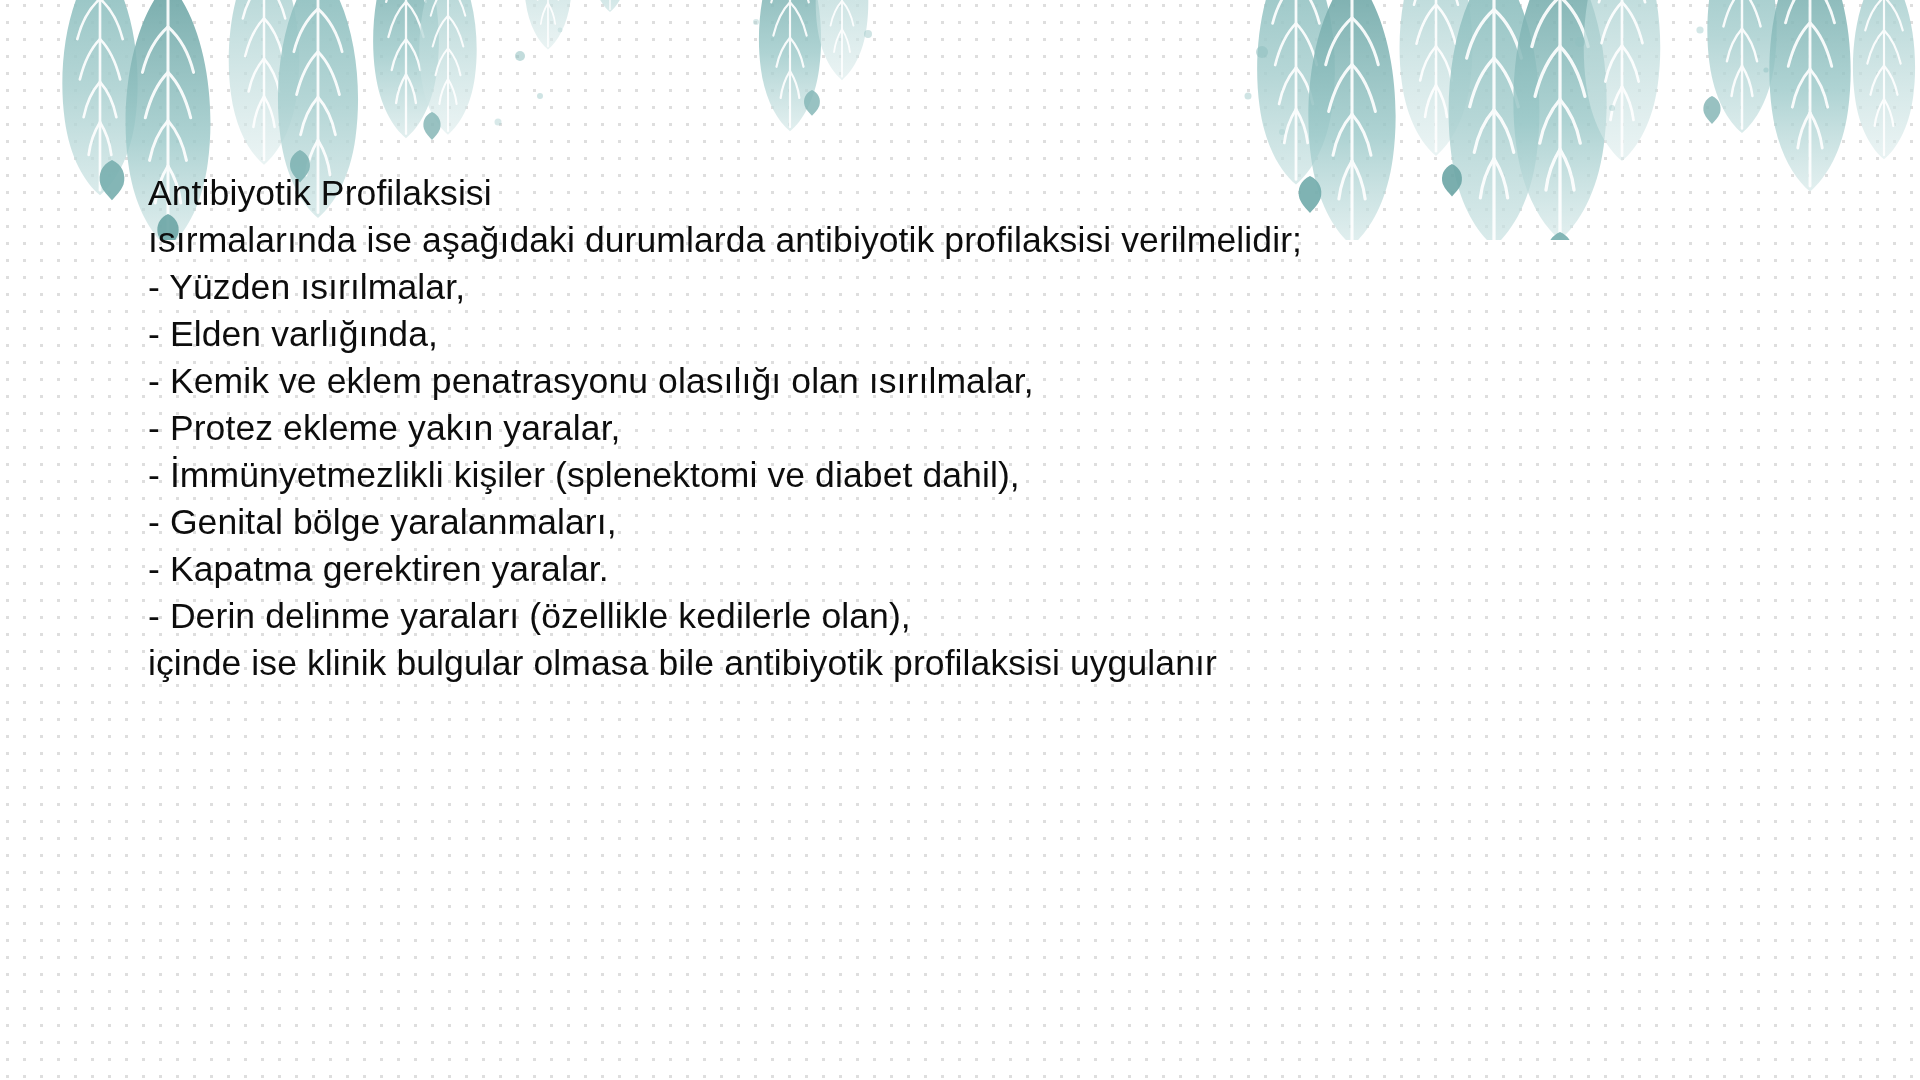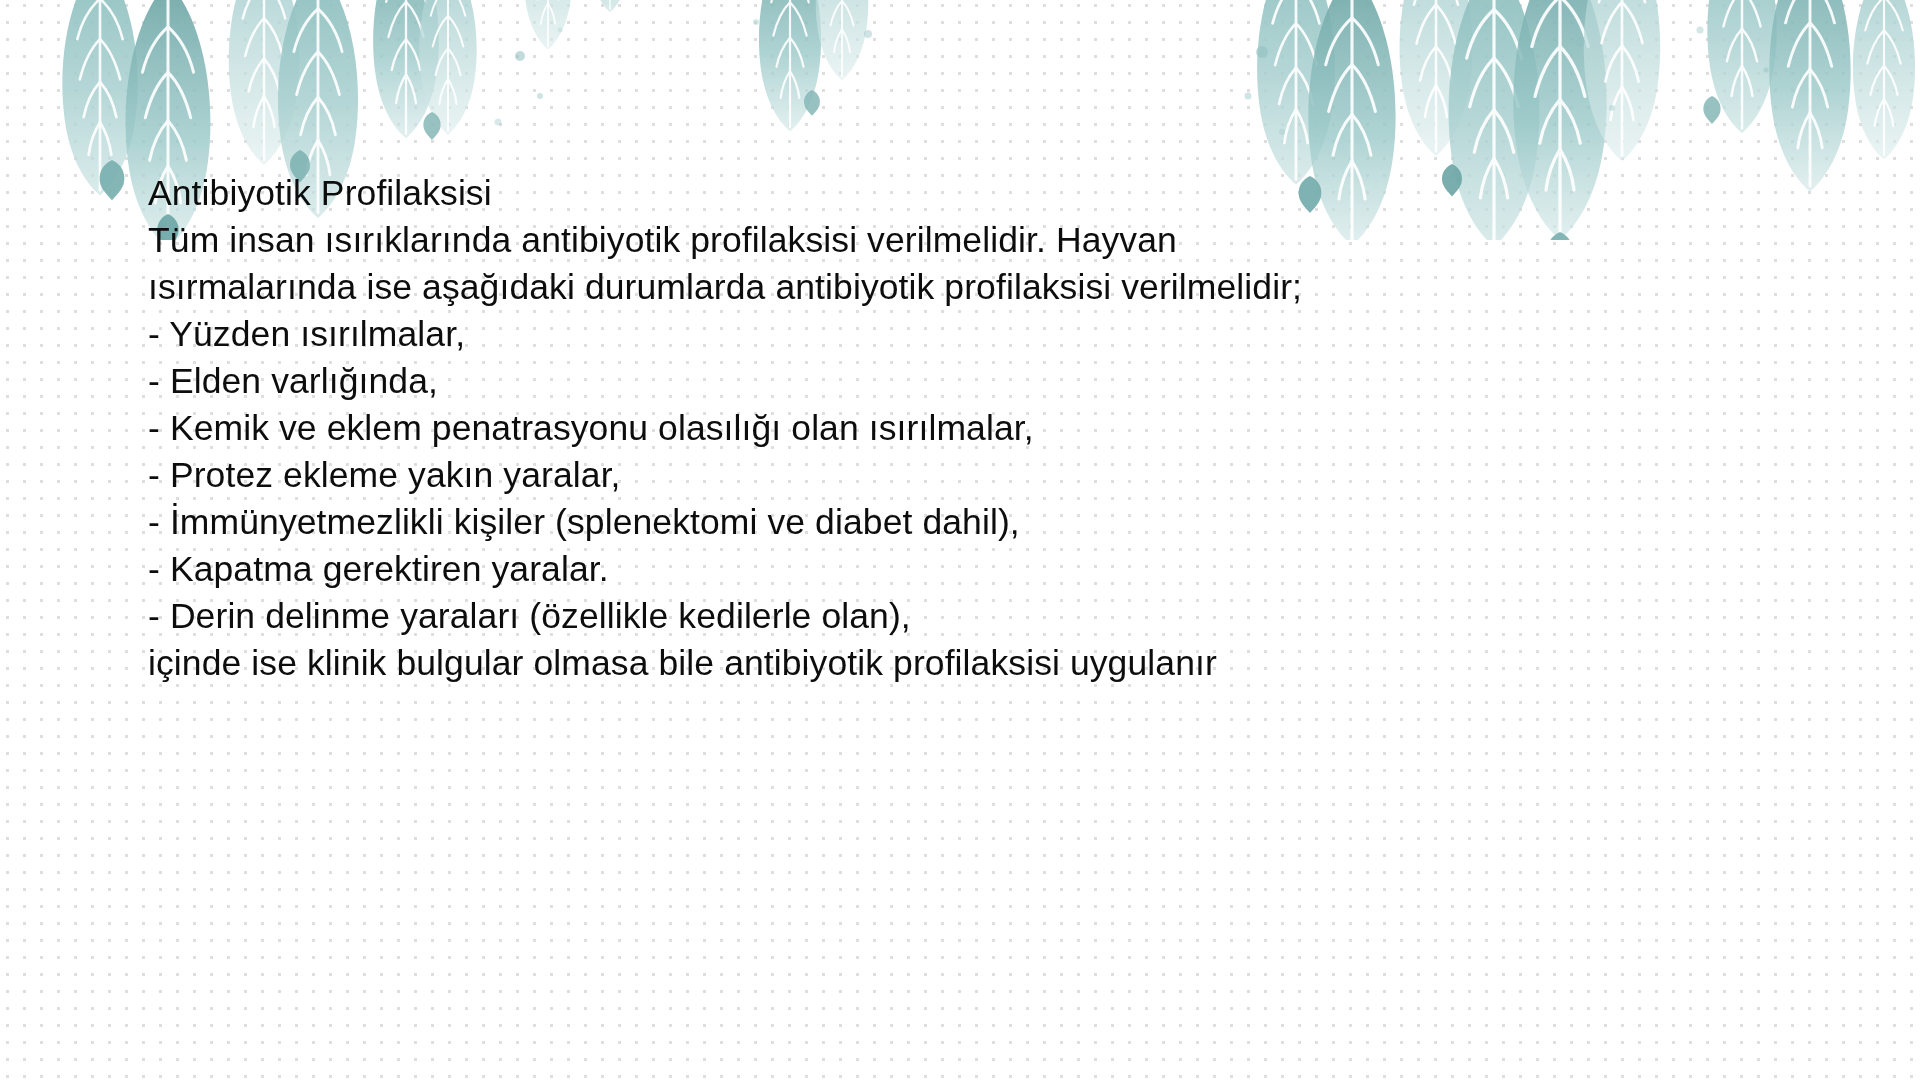--- a/index.html
+++ b/index.html
@@ -228,25 +228,25 @@
 
       <circle cx="1580" cy="42" r="5" fill="#8fc0c0" opacity="0.5"></circle>
       <circle cx="1612" cy="108" r="3" fill="#9fc9c9" opacity="0.45"></circle>
       <circle cx="1700" cy="30" r="3.6" fill="#a8cfcf" opacity="0.5"></circle>
       <circle cx="1766" cy="70" r="2.6" fill="#8fc0c0" opacity="0.45"></circle>
     </svg>
   </div>
 
   <div id="text-block">
     <div class="line">Antibiyotik Profilaksisi</div>
-    <div class="line">Tüm insan ısırıklarında antibiyotik profilaksisi verilmelidir. Hayvan</div>
     <div class="line">ısırmalarında ise aşağıdaki durumlarda antibiyotik profilaksisi verilmelidir;</div>
     <div class="line">- Yüzden ısırılmalar,</div>
     <div class="line">- Elden varlığında,</div>
     <div class="line">- Kemik ve eklem penatrasyonu olasılığı olan ısırılmalar,</div>
     <div class="line">- Protez ekleme yakın yaralar,</div>
     <div class="line">- İmmünyetmezlikli kişiler (splenektomi ve diabet dahil),</div>
+    <div class="line">- Genital bölge yaralanmaları,</div>
     <div class="line">- Kapatma gerektiren yaralar.</div>
     <div class="line">- Derin delinme yaraları (özellikle kedilerle olan),</div>
     <div class="line">içinde ise klinik bulgular olmasa bile antibiyotik profilaksisi uygulanır</div>
   </div>
 
 </div>
 
 </body></html>

